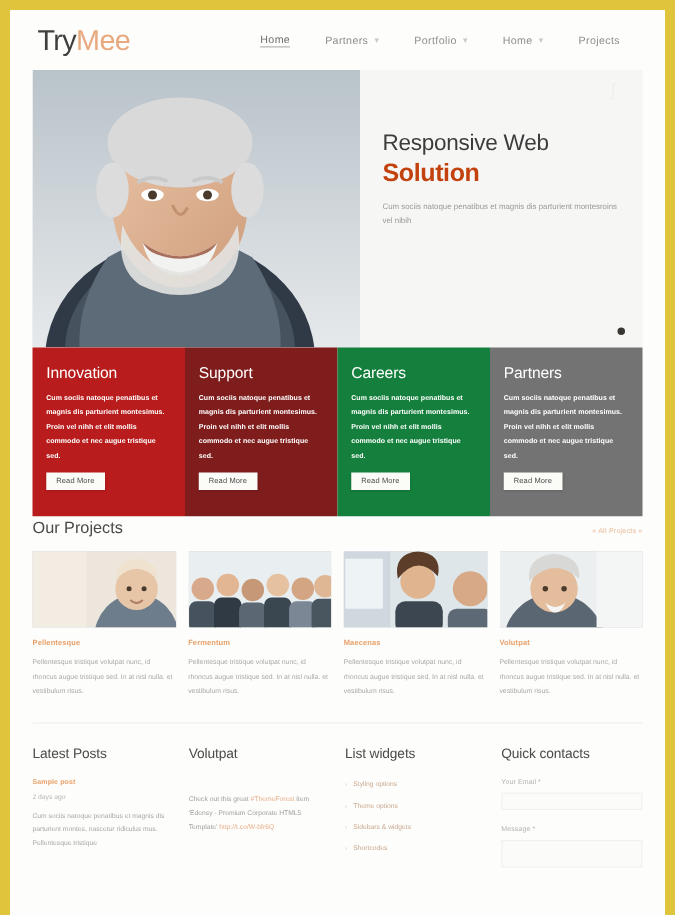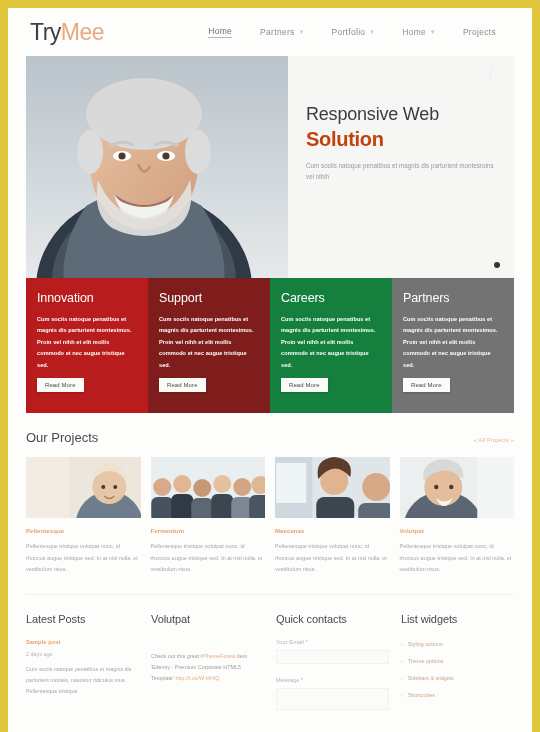--- a/index.html
+++ b/index.html
@@ -139,21 +139,21 @@
     bottom: 21px; left: 11px;
     background: #fbfbf8;
     color: #4a4a4a;
     font-size: 6px;
     padding: 4px 8px;
     letter-spacing: 0.1px;
     box-shadow: 0 1px 2px rgba(0,0,0,.18);
   }
 
   
-  .projects { margin: 0 18px; padding-top: 17px; }
+  .projects { margin: 0 18px; padding-top: 1px; }
   .proj-head {
     display: flex;
     align-items: baseline;
     padding-bottom: 12px;
   }
   .proj-head h2 {
     font-size: 13px;
     color: #4a4a4a;
     font-weight: 400;
   }
@@ -445,44 +445,44 @@
       <h4>Volutpat</h4>
       <div class="tweet">
         <span>Check out this great</span>
         <span class="hash">#ThemeForest</span>
         <span>item 'Edensy - Premium Corporate HTML5 Template'</span>
         <span class="lnk">http://t.co/W-bfr6Q</span>
       </div>
     </div>
 
     <div class="fcol">
+      <h4>List widgets</h4>
+      <div class="lw-list">
+        <div class="lw-item">
+          <span class="arw">›</span>
+          <span>Styling options</span>
+        </div>
+        <div class="lw-item">
+          <span class="arw">›</span>
+          <span>Theme options</span>
+        </div>
+        <div class="lw-item">
+          <span class="arw">›</span>
+          <span>Sidebars &amp; widgets</span>
+        </div>
+        <div class="lw-item">
+          <span class="arw">›</span>
+          <span>Shortcodes</span>
+        </div>
+      </div>
+    </div>
+
+    <div class="fcol">
       <h4>Quick contacts</h4>
       <div class="field-label">Your Email *</div>
       <div class="field-box"></div>
       <div class="field-label">Message *</div>
       <div class="field-box msg"></div>
     </div>
 
-    <div class="fcol">
-      <h4>List widgets</h4>
-      <div class="lw-list">
-        <div class="lw-item">
-          <span class="arw">›</span>
-          <span>Styling options</span>
-        </div>
-        <div class="lw-item">
-          <span class="arw">›</span>
-          <span>Theme options</span>
-        </div>
-        <div class="lw-item">
-          <span class="arw">›</span>
-          <span>Sidebars &amp; widgets</span>
-        </div>
-        <div class="lw-item">
-          <span class="arw">›</span>
-          <span>Shortcodes</span>
-        </div>
-      </div>
-    </div>
-
   </div>
 
 </div>
 
 </body></html>

